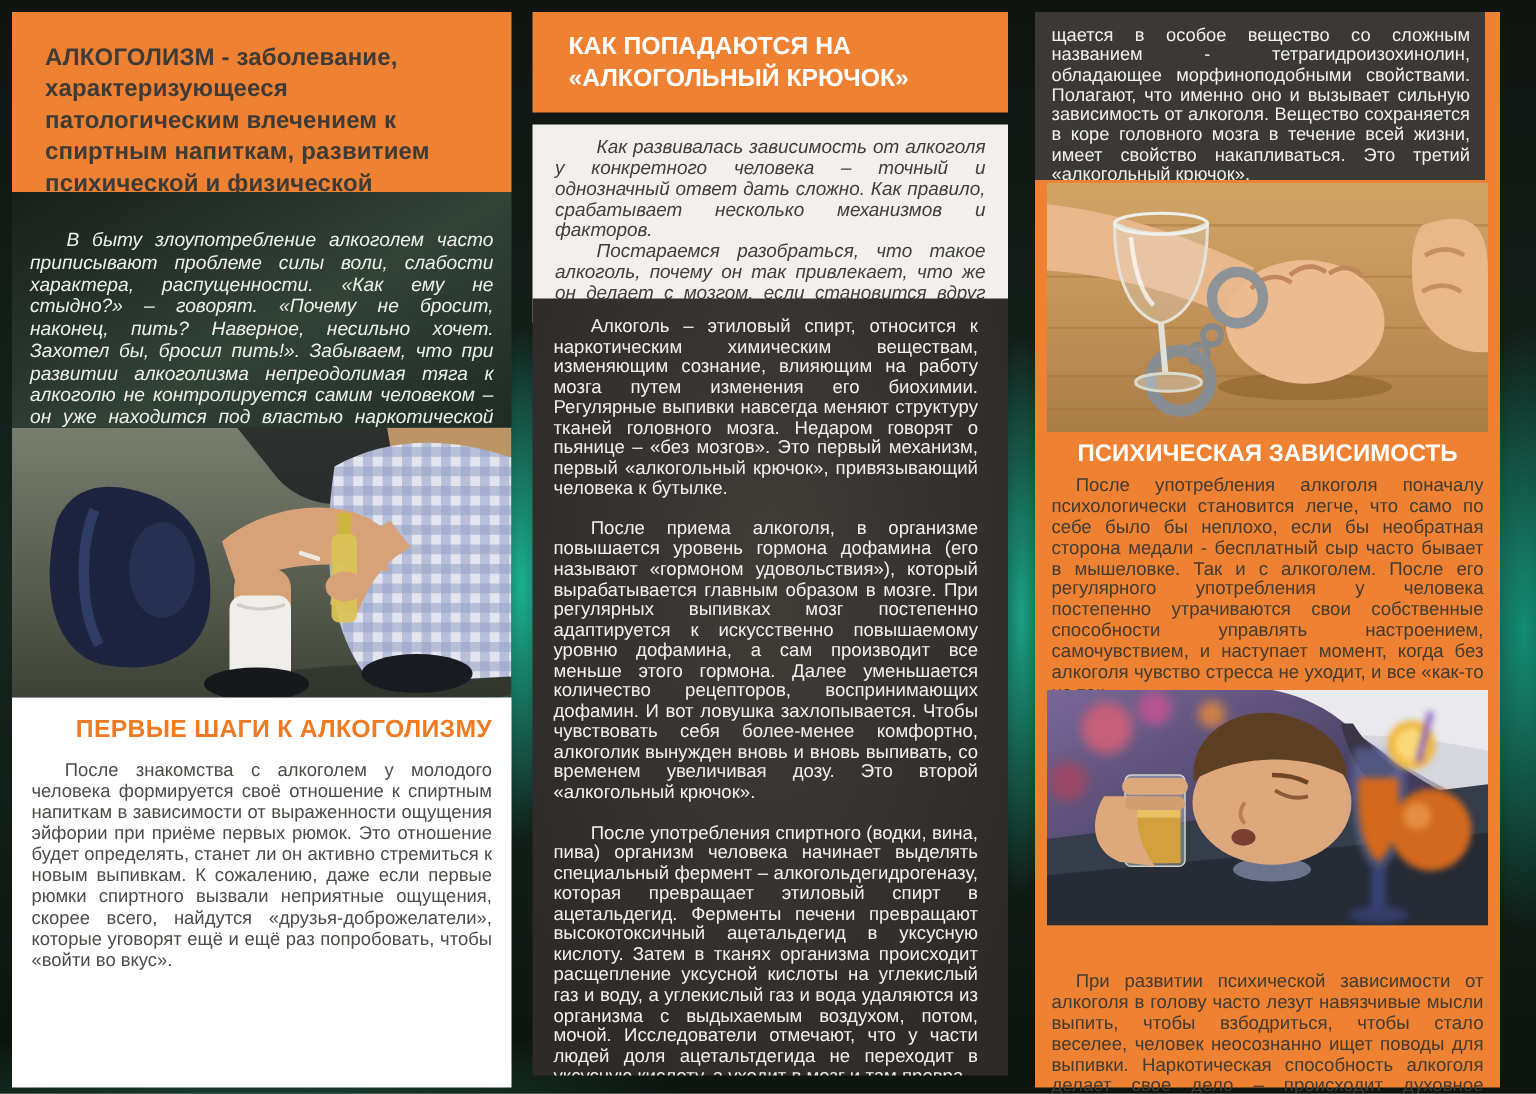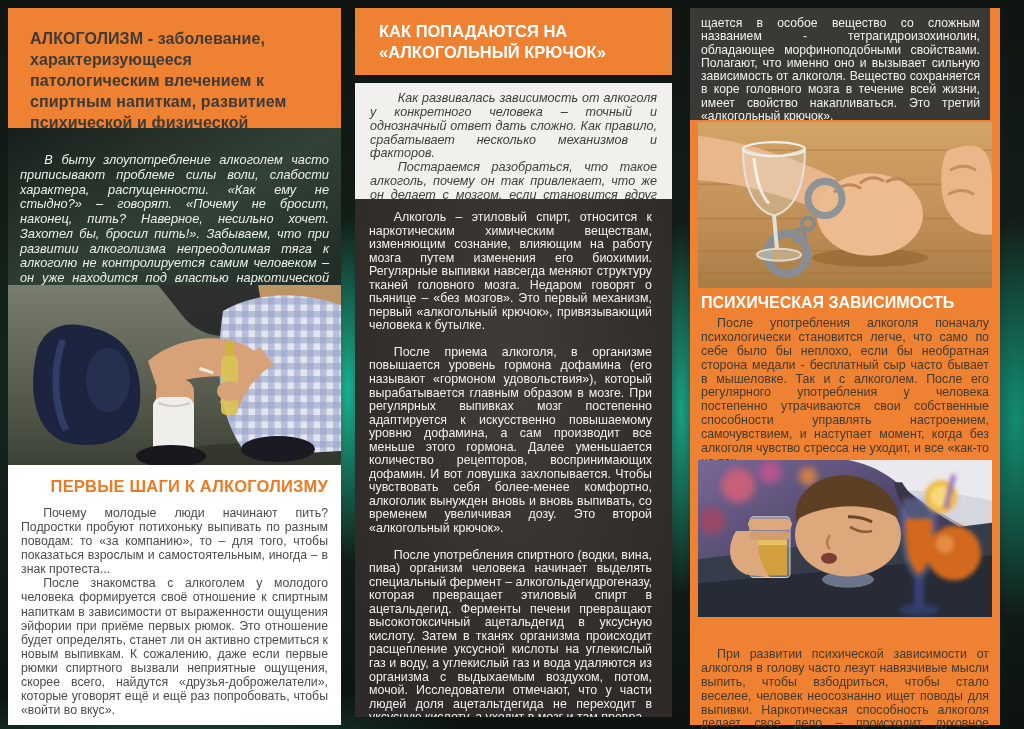--- a/index.html
+++ b/index.html
@@ -52,21 +52,21 @@
     text-indent:2em; margin-bottom:13px; }
 
   
   .col-right { left:690px; width:310px; background:#ee8132; }
   .r-top { position:absolute; top:0; left:0; width:300px; height:112px;
     background:#3b3935; padding:9px 10px 0 11px; overflow:hidden; }
   .r-top p { font-size:12.2px; color:#f2f1ed; line-height:1.09; text-align:justify; }
   .r-photo1 { position:absolute; top:114px; left:8px; width:294px; height:166px; overflow:hidden; }
   .r-sect { position:absolute; left:0; width:310px; overflow:hidden; }
   .r-sect1 { top:282px; height:170px; padding:4px 11px 0 11px; }
-  .r-sect h2 { font-size:16px; font-weight:700; color:#ffffff; text-align:left; margin-bottom:5px; }
+  .r-sect h2 { font-size:16px; font-weight:700; color:#ffffff; text-align:center; margin-bottom:5px; }
   .r-sect p { font-size:12.4px; color:#423b31; line-height:1.12; text-align:justify; text-indent:1.3em; }
   .r-photo2 { position:absolute; top:452px; left:8px; width:294px; height:157px; overflow:hidden; }
   .r-sect2 { top:630px; height:104px; padding:10px 11px 0 11px; }
 
   .photo svg { display:block; width:100%; height:100%; }
   .blur2 { filter:blur(2px); }
   .blur3 { filter:blur(3.5px); }
 </style>
 </head>
 <body>
@@ -112,21 +112,20 @@
         <path d="M252 62 C230 76 216 96 212 118 L231 123 C239 101 251 87 266 80 Z" fill="#d7a278"></path>
         <rect x="217" y="57" width="9" height="19" fill="#cdb53e"></rect>
         <rect x="213" y="71" width="17" height="59" rx="5" fill="#d9c355" opacity="0.93"></rect>
         <ellipse cx="222" cy="106" rx="13" ry="10" fill="#d7a278"></ellipse>
         <rect x="191" y="84" width="15" height="3" rx="1.5" fill="#ece9e2" transform="rotate(18 198 85)"></rect>
       </svg>
     </div>
 
     <div class="l-white">
       <h2>ПЕРВЫЕ ШАГИ К АЛКОГОЛИЗМУ</h2>
-      <p>Почему молодые люди начинают пить? Подростки пробуют потихоньку выпивать по разным поводам: то «за компанию», то – для того, чтобы показаться взрослым и самостоятельным, иногда – в знак протеста...</p>
       <p>После знакомства с алкоголем у молодого человека формируется своё отношение к спиртным напиткам в зависимости от выраженности ощущения эйфории при приёме первых рюмок. Это отношение будет определять, станет ли он активно стремиться к новым выпивкам. К сожалению, даже если первые рюмки спиртного вызвали неприятные ощущения, скорее всего, найдутся «друзья-доброжелатели», которые уговорят ещё и ещё раз попробовать, чтобы «войти во вкус».</p>
     </div>
   </div>
 
   <div class="col col-mid">
     <div class="m-header">
       <h1>КАК ПОПАДАЮТСЯ НА «АЛКОГОЛЬНЫЙ КРЮЧОК»</h1>
     </div>
     <div class="m-intro">
       <p>Как развивалась зависимость от алкоголя у конкретного человека – точный и однозначный ответ дать сложно. Как правило, срабатывает несколько механизмов и факторов.</p>

